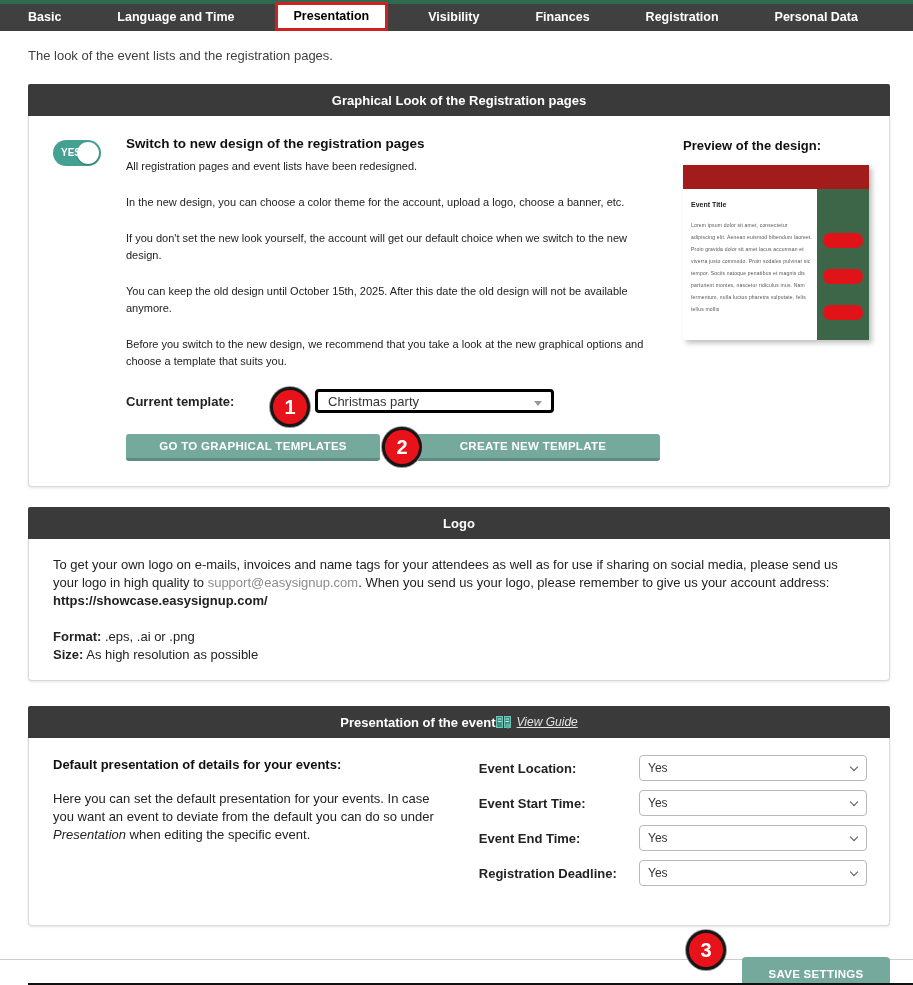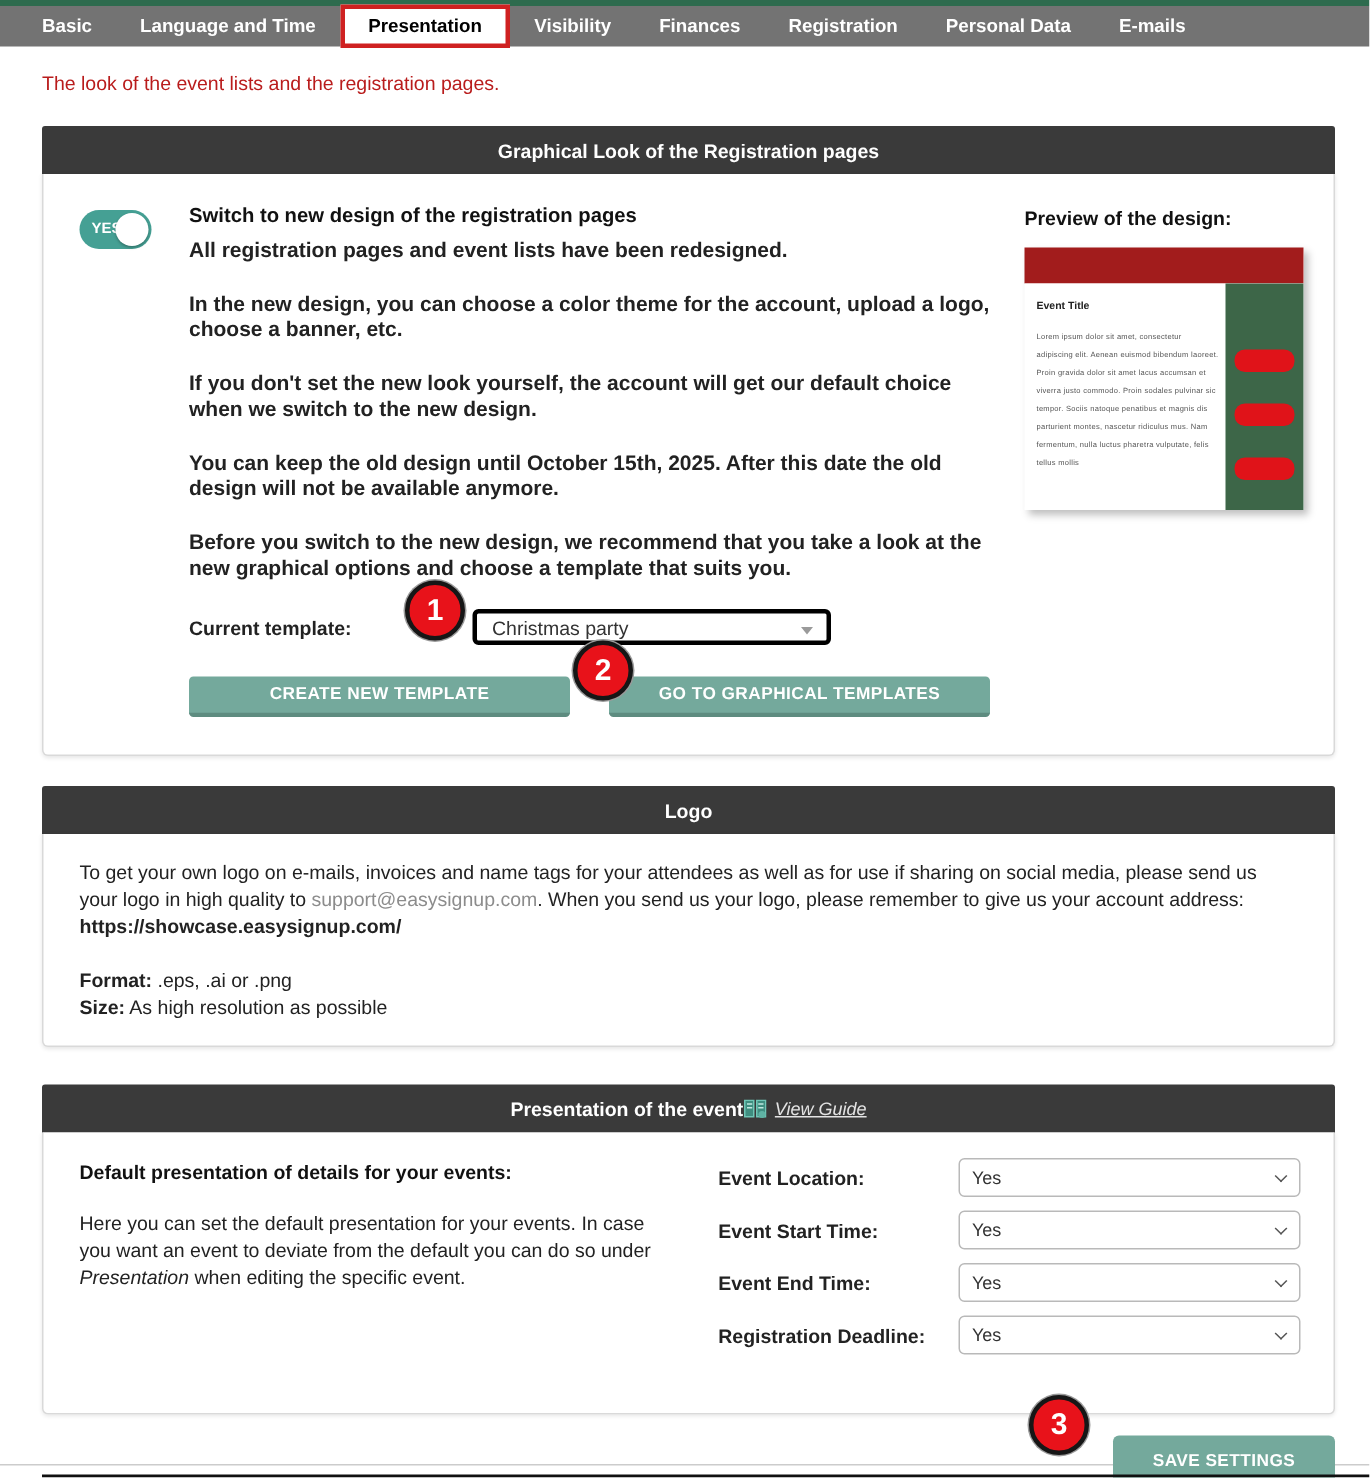--- a/index.html
+++ b/index.html
@@ -7,35 +7,35 @@
   body {
     position: relative;
     font-family: "Liberation Sans", sans-serif;
     background: #fff;
     overflow: hidden;
     color: #222;
   }
   
   .top-strip { height: 4px; background: #2e6b4e; }
   .tabbar {
-    background: #737373; height: 27px;
-    display: flex; align-items: flex-start; padding-left: 12px;
+    background: #404040; height: 27px;
+    display: flex; align-items: flex-end; padding-left: 12px; gap: 24px;
   }
   .tab {
     color: #fff; font-weight: bold; font-size: 12.5px;
     padding: 0 16px; height: 27px; line-height: 27px;
     cursor: pointer; white-space: nowrap;
   }
   .tab.active {
     background: #fff; color: #000;
     border: 3px solid #cf2121;
     height: 29px; line-height: 23px; margin-top: -1px;
     position: relative; z-index: 2;
   }
-  .page-desc { margin: 17px 0 0 28px; font-size: 13px; color: #b91c1c; }
+  .page-desc { margin: 17px 0 0 28px; font-size: 13px; color: #404040; }
 
   
   .section { margin: 0 23px 0 28px; }
   .sec-1 { margin-top: 21px; }
   .sec-2 { margin-top: 20px; }
   .sec-3 { margin-top: 25px; border-radius: 19px; }
   .section-header {
     background: #3a3a3a; color: #fff; font-weight: bold; font-size: 13px;
     height: 32px; padding: 0 24px;
     display: flex; align-items: center; justify-content: center;
@@ -57,21 +57,21 @@
   .toggle-label {
     position: absolute; left: 8px; top: 0; line-height: 26px;
     color: #fff; font-size: 10px; font-weight: bold;
   }
   .toggle-knob {
     position: absolute; right: 2px; top: 2px; width: 22px; height: 22px;
     border-radius: 50%; background: #fff; box-shadow: 0 1px 2px rgba(0,0,0,0.3);
   }
   .main-col { width: 540px; padding-left: 5px; }
   .main-col h3 { font-size: 13.5px; font-weight: bold; margin: 12px 0 7px; color: #111; }
-  .main-col p { font-size: 14px; line-height: 17px; margin-bottom: 19px; color: #222; font-weight: bold; }
+  .main-col p { font-size: 11px; line-height: 17px; margin-bottom: 19px; color: #222; }
   .tpl-row { display: flex; align-items: center; margin-top: 12px; }
   .tpl-label { font-weight: bold; font-size: 13px; width: 189px; }
   .dropdown {
     width: 239px; height: 24px; background: #fff;
     border: 3px solid #000000; border-radius: 4px;
     display: flex; align-items: center; padding: 0 10px;
     font-size: 13px; color: #333; cursor: pointer; position: relative;
   }
   .dd-arrow {
     position: absolute; right: 9px; top: 9px;
@@ -193,22 +193,22 @@
       <p>You can keep the old design until October 15th, 2025. After this date the old design will not be available anymore.</p>
       <p>Before you switch to the new design, we recommend that you take a look at the new graphical options and choose a template that suits you.</p>
       <div class="tpl-row">
         <span class="tpl-label">Current template:</span>
         <div class="dropdown">
           <span>Christmas party</span>
           <span class="dd-arrow"></span>
         </div>
       </div>
       <div class="btn-row">
+        <button class="teal-btn">GO TO GRAPHICAL TEMPLATES</button>
         <button class="teal-btn">CREATE NEW TEMPLATE</button>
-        <button class="teal-btn">GO TO GRAPHICAL TEMPLATES</button>
       </div>
     </div>
     <div class="preview-col">
       <div class="preview-title">Preview of the design:</div>
       <div class="preview-box">
         <div class="preview-banner"></div>
         <div class="preview-content">
           <div class="preview-text">
             <div class="pv-event-title">Event Title</div>
             <div class="pv-lorem">Lorem ipsum dolor sit amet, consectetur adipiscing elit. Aenean euismod bibendum laoreet. Proin gravida dolor sit amet lacus accumsan et viverra justo commodo. Proin sodales pulvinar sic tempor. Sociis natoque penatibus et magnis dis parturient montes, nascetur ridiculus mus. Nam fermentum, nulla luctus pharetra vulputate, felis tellus mollis</div>

